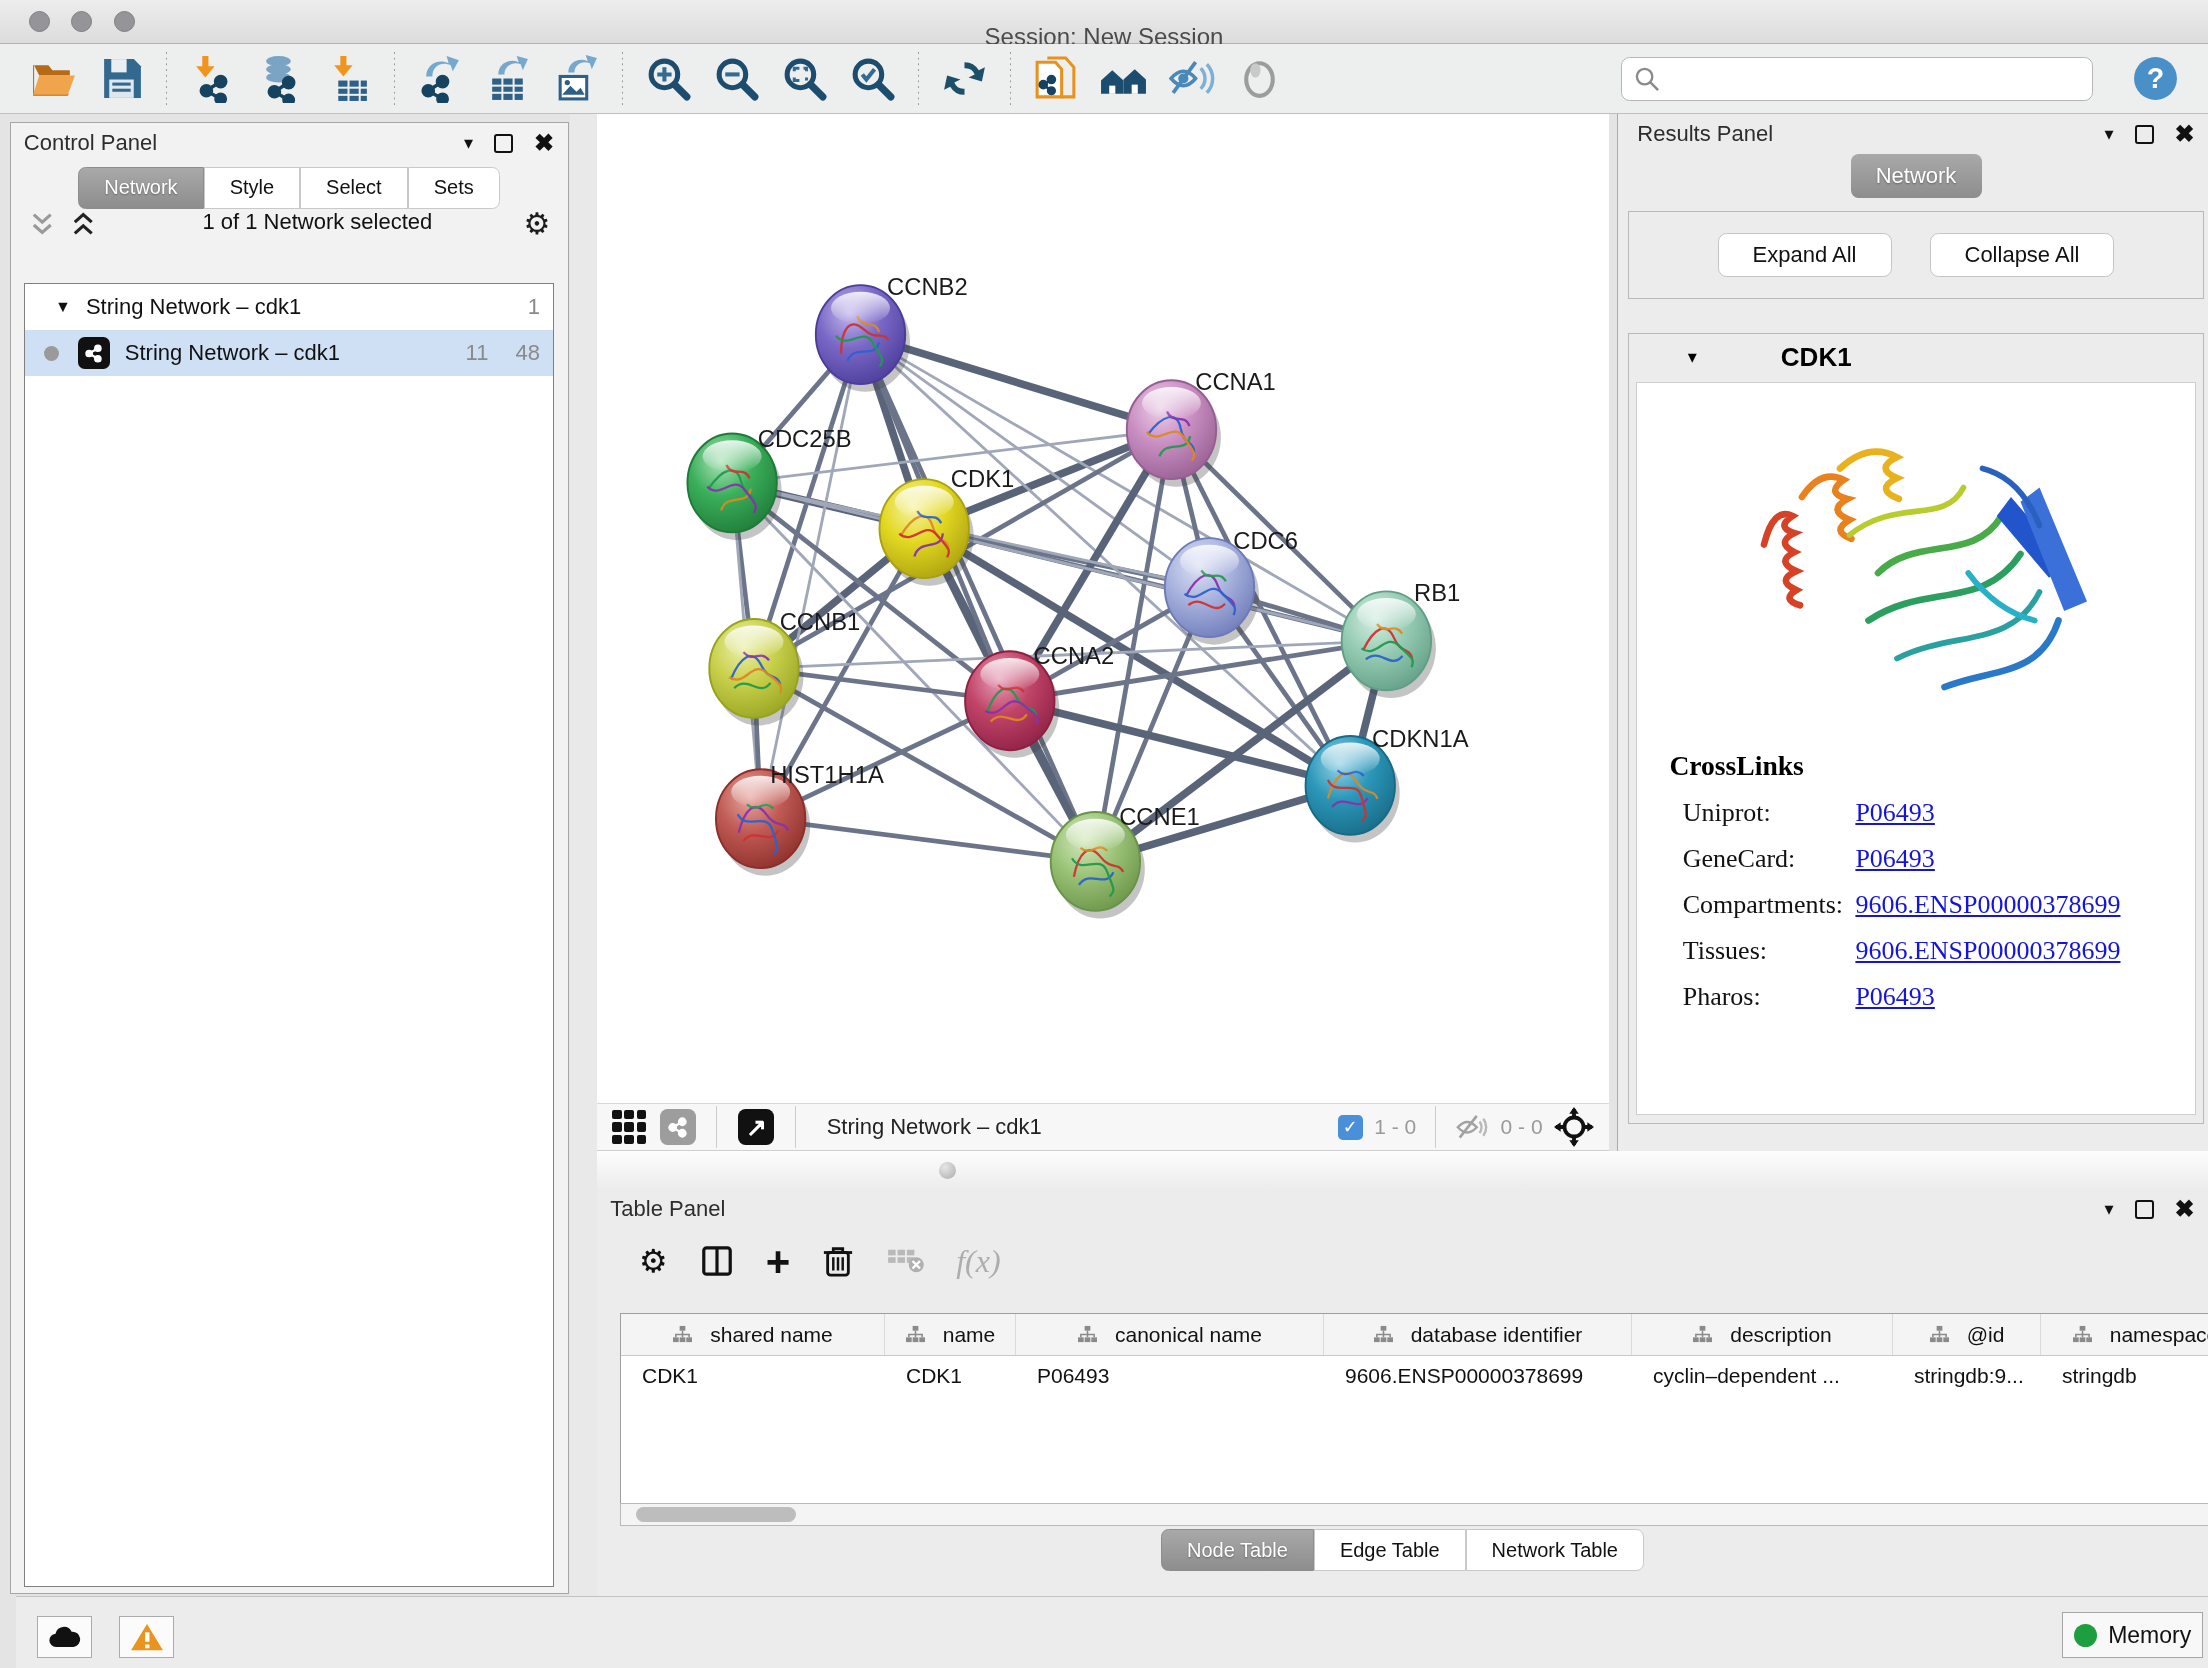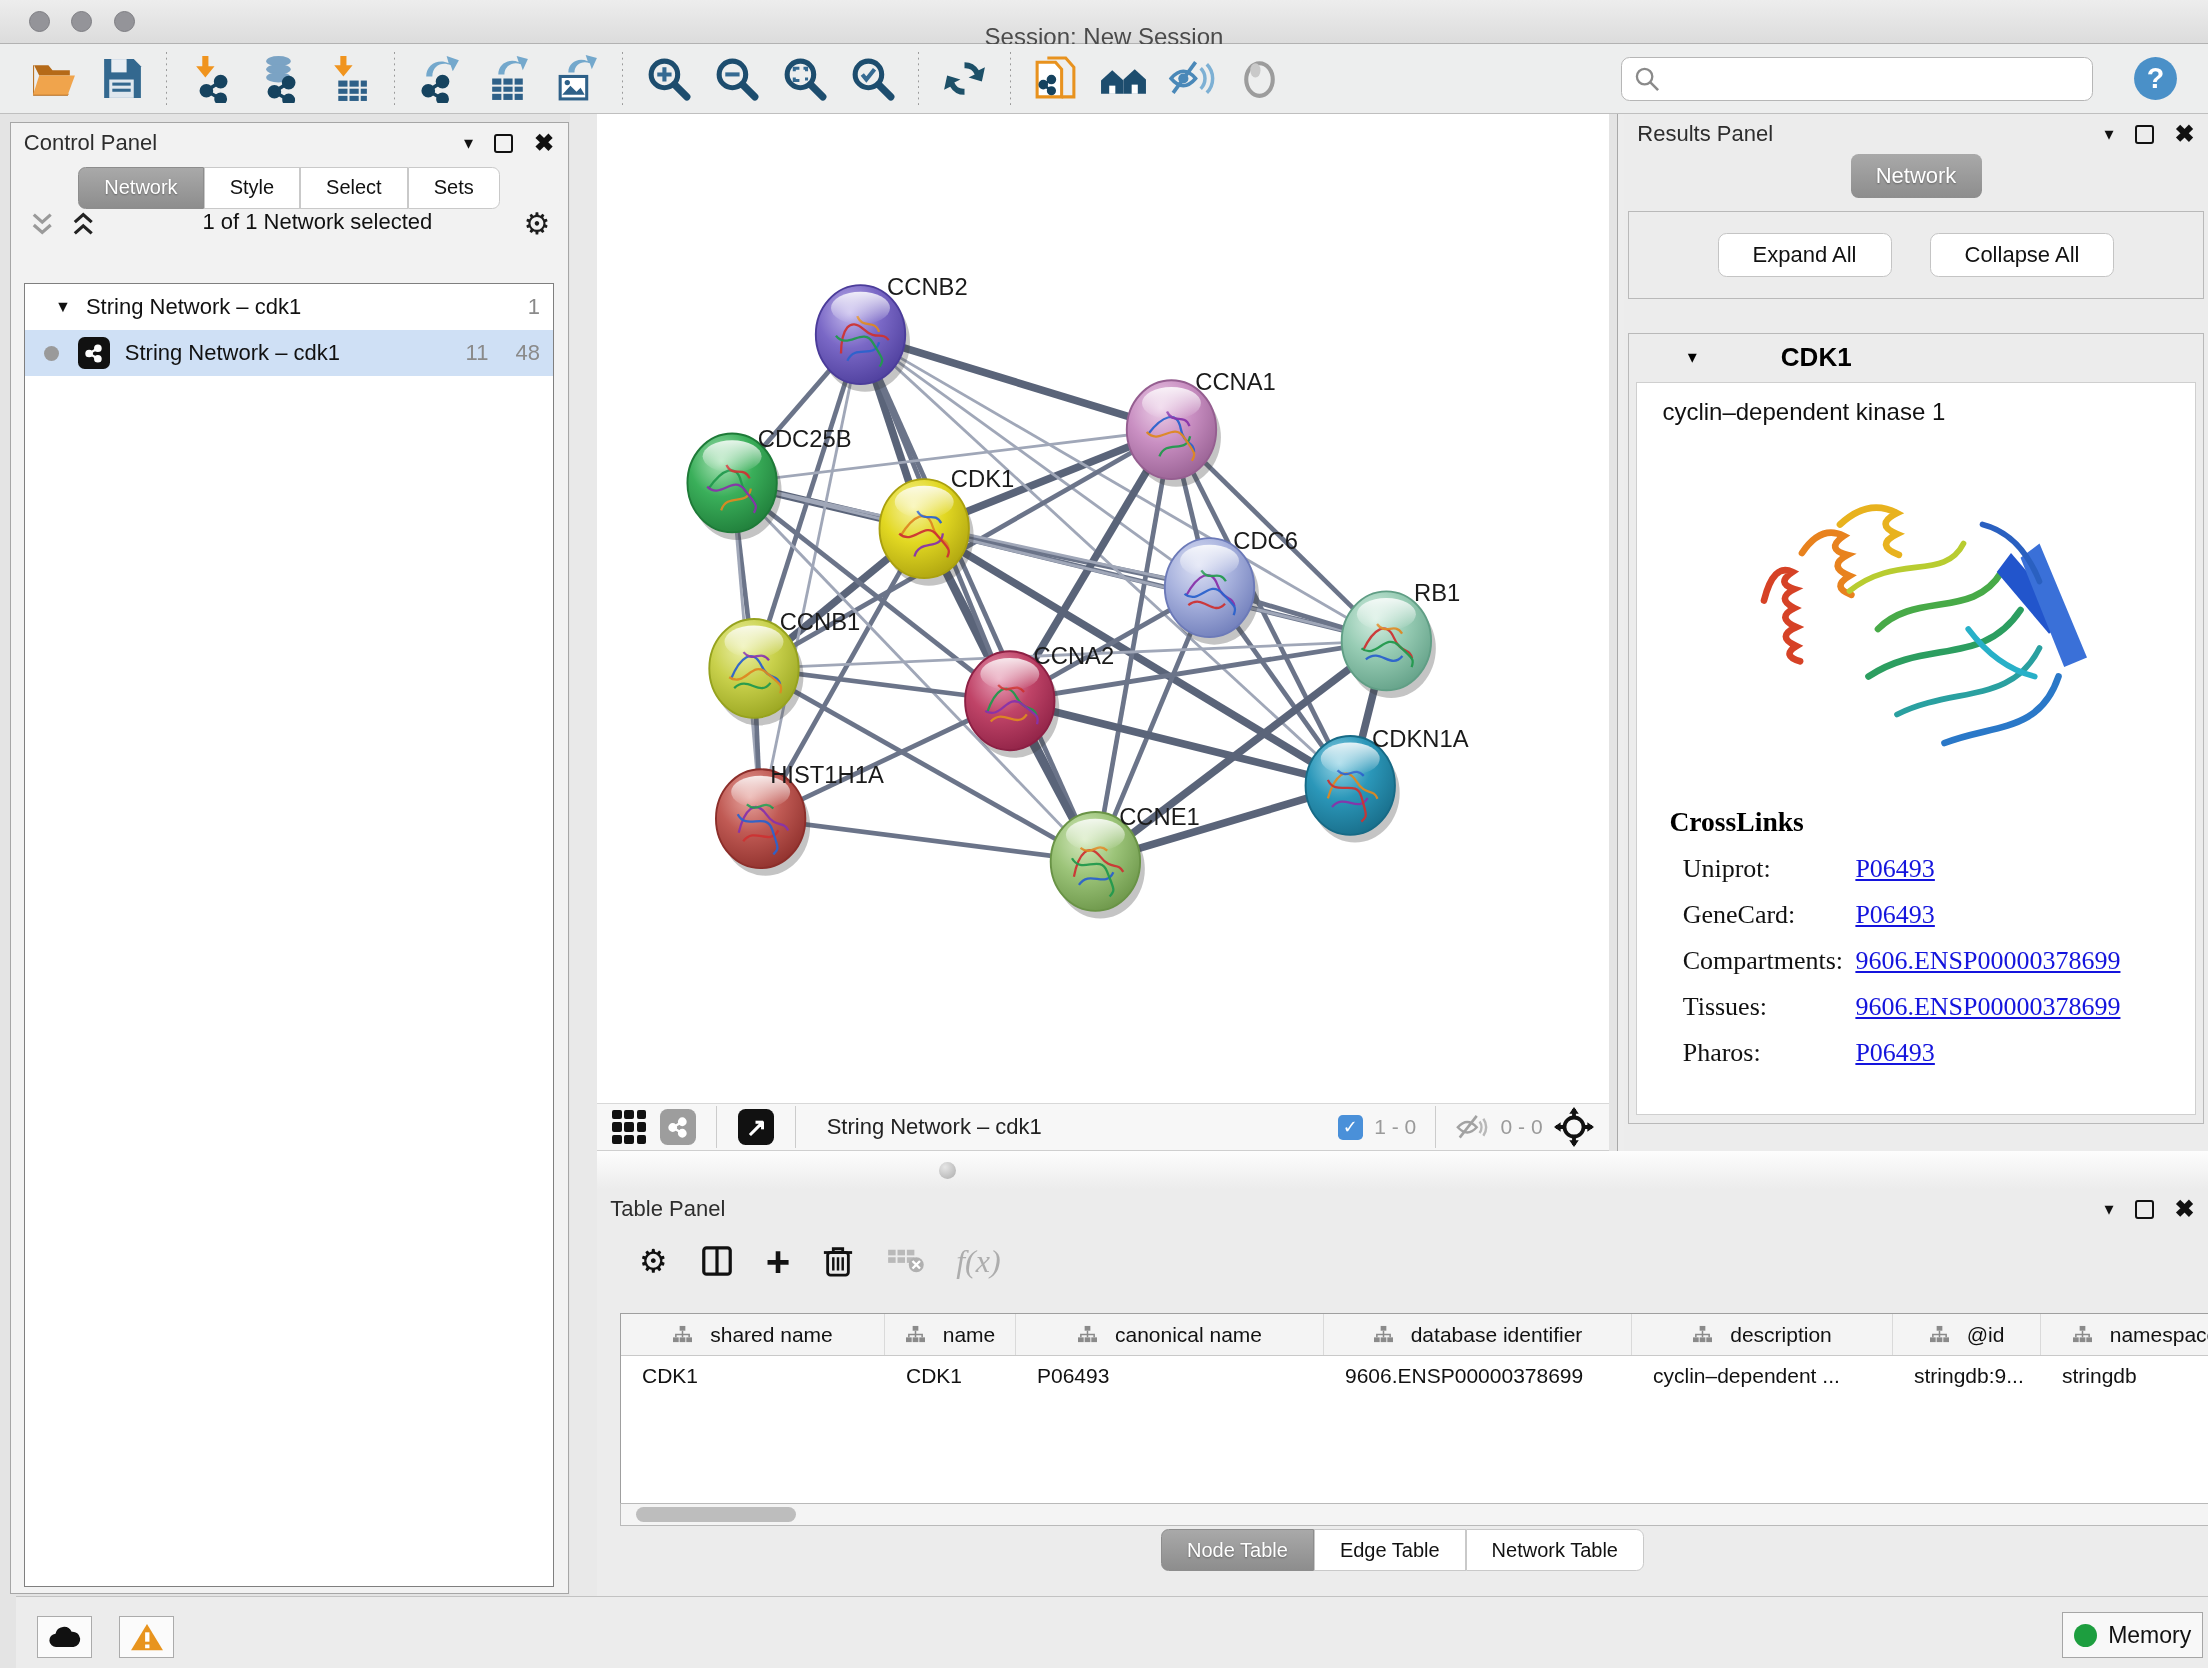--- a/index.html
+++ b/index.html
@@ -745,21 +745,20 @@
   <div class="rp-btnbox">
     <span class="rp-btn">Expand All</span>
     <span class="rp-btn">Collapse All</span>
   </div>
   <div class="rp-protein-box">
     <div class="rp-ph">
       <span class="caret">▾</span>
       <span class="pname">CDK1</span>
     </div>
     <div class="rp-inner">
-      <div class="rp-desc">cyclin–dependent kinase 1</div>
       <div class="protein-img">
         <svg width="380" height="342" viewBox="0 0 400 360">
           <g fill="none" stroke-linecap="round">
             <path d="M40 170 q10-40 30-30 q-18 12 2 18 q-20 10 0 20 q-20 10 2 20 q-22 10 0 20 q-16 10 4 16" stroke="#d64226" stroke-width="7"></path>
             <path d="M80 120 q20-30 44-18 q-20 14 4 20 q-22 12 2 22 q-20 12 2 20" stroke="#e8821e" stroke-width="7"></path>
             <path d="M120 90 q30-28 60-12 q-24 12 0 22 q-24 12 2 22" stroke="#e8b21e" stroke-width="7"></path>
             <path d="M130 160 C180 120 230 150 250 110" stroke="#b8cc30" stroke-width="6"></path>
             <path d="M160 200 C200 160 260 190 290 140" stroke="#48aa48" stroke-width="7"></path>
             <path d="M150 250 C210 210 270 240 310 180" stroke="#2c9e60" stroke-width="7"></path>
             <path d="M180 290 C240 260 300 280 330 220" stroke="#2aa0a0" stroke-width="6"></path>

